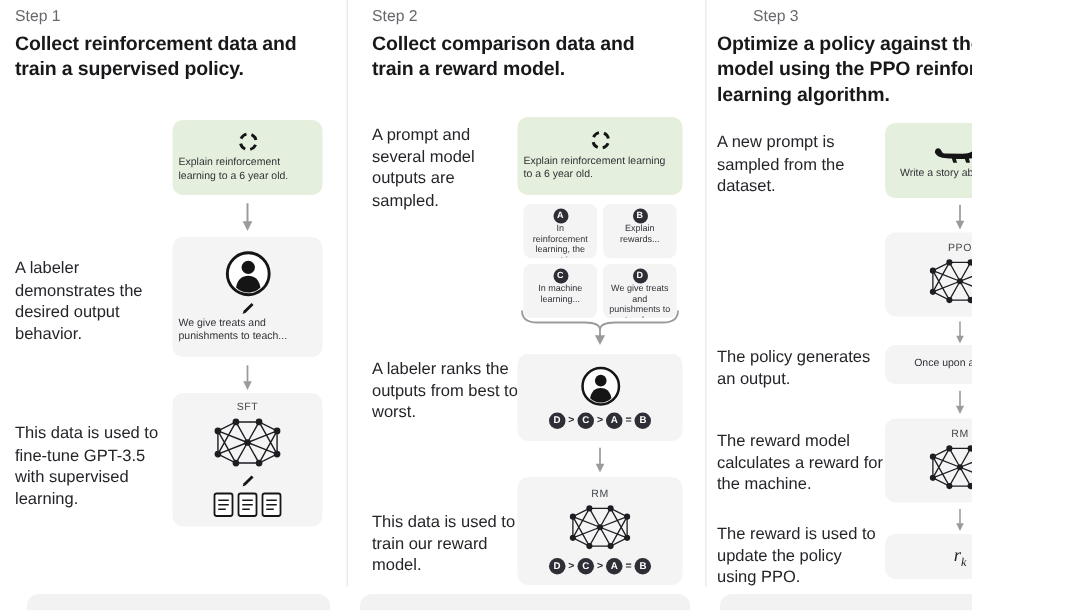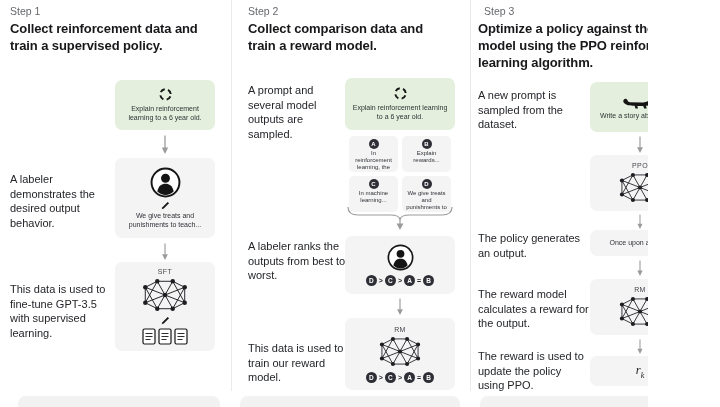--- a/index.html
+++ b/index.html
@@ -4,21 +4,21 @@
 <style>
   html,body{margin:0;padding:0;background:#fff;}
   .canvas{position:relative;width:648px;height:407px;background:#ffffff;overflow:hidden;
           font-family:"Liberation Sans",sans-serif;color:#232529;}
   .abs{position:absolute;}
   .divider{position:absolute;top:0;height:391px;width:1px;background:#ebebeb;}
   .footer-stub{position:absolute;top:396px;height:12px;background:#f2f2f3;border-radius:8px 8px 0 0;}
   .step-label{font-size:10.5px;color:#66686c;}
   .title{margin:0;font-size:13px;font-weight:bold;color:#18181b;line-height:1.32;letter-spacing:-0.1px;}
   .side{margin:0;font-size:11px;color:#232529;line-height:1.33;}
-  .node{position:absolute;border-radius:7px;display:flex;flex-direction:column;align-items:center;justify-content:center;text-align:center;}
+  .node{position:absolute;border-radius:7px;display:flex;flex-direction:column;align-items:center;justify-content:center;text-align:left;}
   .green{background:#e4f0dd;}
   .gray{background:#f4f4f5;}
   .cap{font-size:7px;color:#303236;line-height:1.25;margin-top:3px;padding:0 4px;}
   .boxlabel{font-size:7px;color:#46484c;letter-spacing:0.4px;margin-bottom:2px;}
   .grid{position:absolute;display:grid;grid-template-columns:49px 49px;gap:4px;}
   .cell{background:#f4f4f5;border-radius:5px;height:33px;padding-top:3px;display:flex;flex-direction:column;align-items:center;overflow:hidden;text-align:center;}
   .cell .cap{font-size:6px;margin-top:1px;line-height:1.15;padding:0 3px;}
   .lc{width:10px;height:10px;border-radius:50%;background:#2e2e36;color:#fff;font-size:6px;font-weight:bold;
       display:flex;align-items:center;justify-content:center;flex:0 0 auto;}
   .rank{display:flex;align-items:center;gap:2px;margin-top:4px;}
@@ -227,21 +227,21 @@
       <span class="lc">D</span>
       <span class="rk-s">&gt;</span>
       <span class="lc">C</span>
       <span class="rk-s">&gt;</span>
       <span class="lc">A</span>
       <span class="rk-s">=</span>
       <span class="lc">B</span>
     </div>
   </div>
 
-  <div class="abs step-label" style="left:484px;top:5px">Step 3</div>
+  <div class="abs step-label" style="left:502px;top:5px">Step 3</div>
   <h2 class="abs title" style="left:478px;top:20px;width:245px">Optimize a policy against the reward model using the PPO reinforcement learning algorithm.</h2>
 
   <p class="abs side" style="left:478px;top:88px;width:105px">A new prompt is sampled from the dataset.</p>
   <div class="node green" style="left:590px;top:82px;width:100px;height:50px">
     <span>
         <svg width="36" height="17" viewBox="0 0 40 18">
           <use href="#def-otter"></use>
         </svg>
       </span>
     <div class="cap" style="margin-top:1px">Write a story about otters.</div>
@@ -272,21 +272,21 @@
   <div class="node gray" style="left:590px;top:230px;width:100px;height:26px">
     <div class="cap" style="margin-top:0">Once upon a time...</div>
   </div>
 
   <span class="abs" style="left:635px;top:260px">
     <svg width="10" height="16" viewBox="0 0 10 19">
         <use href="#def-arrow"></use>
       </svg>
     </span>
 
-  <p class="abs side" style="left:478px;top:287px;width:112px">The reward model calculates a reward for the output.</p>
+  <p class="abs side" style="left:478px;top:287px;width:112px">The reward model calculates a reward for the machine.</p>
   <div class="node gray" style="left:590px;top:279px;width:100px;height:56px">
     <div class="boxlabel">RM</div>
     <span>
         <svg width="48" height="33" viewBox="0 0 60 42">
           <use href="#def-net"></use>
         </svg>
       </span>
   </div>
 
   <span class="abs" style="left:635px;top:339px">

